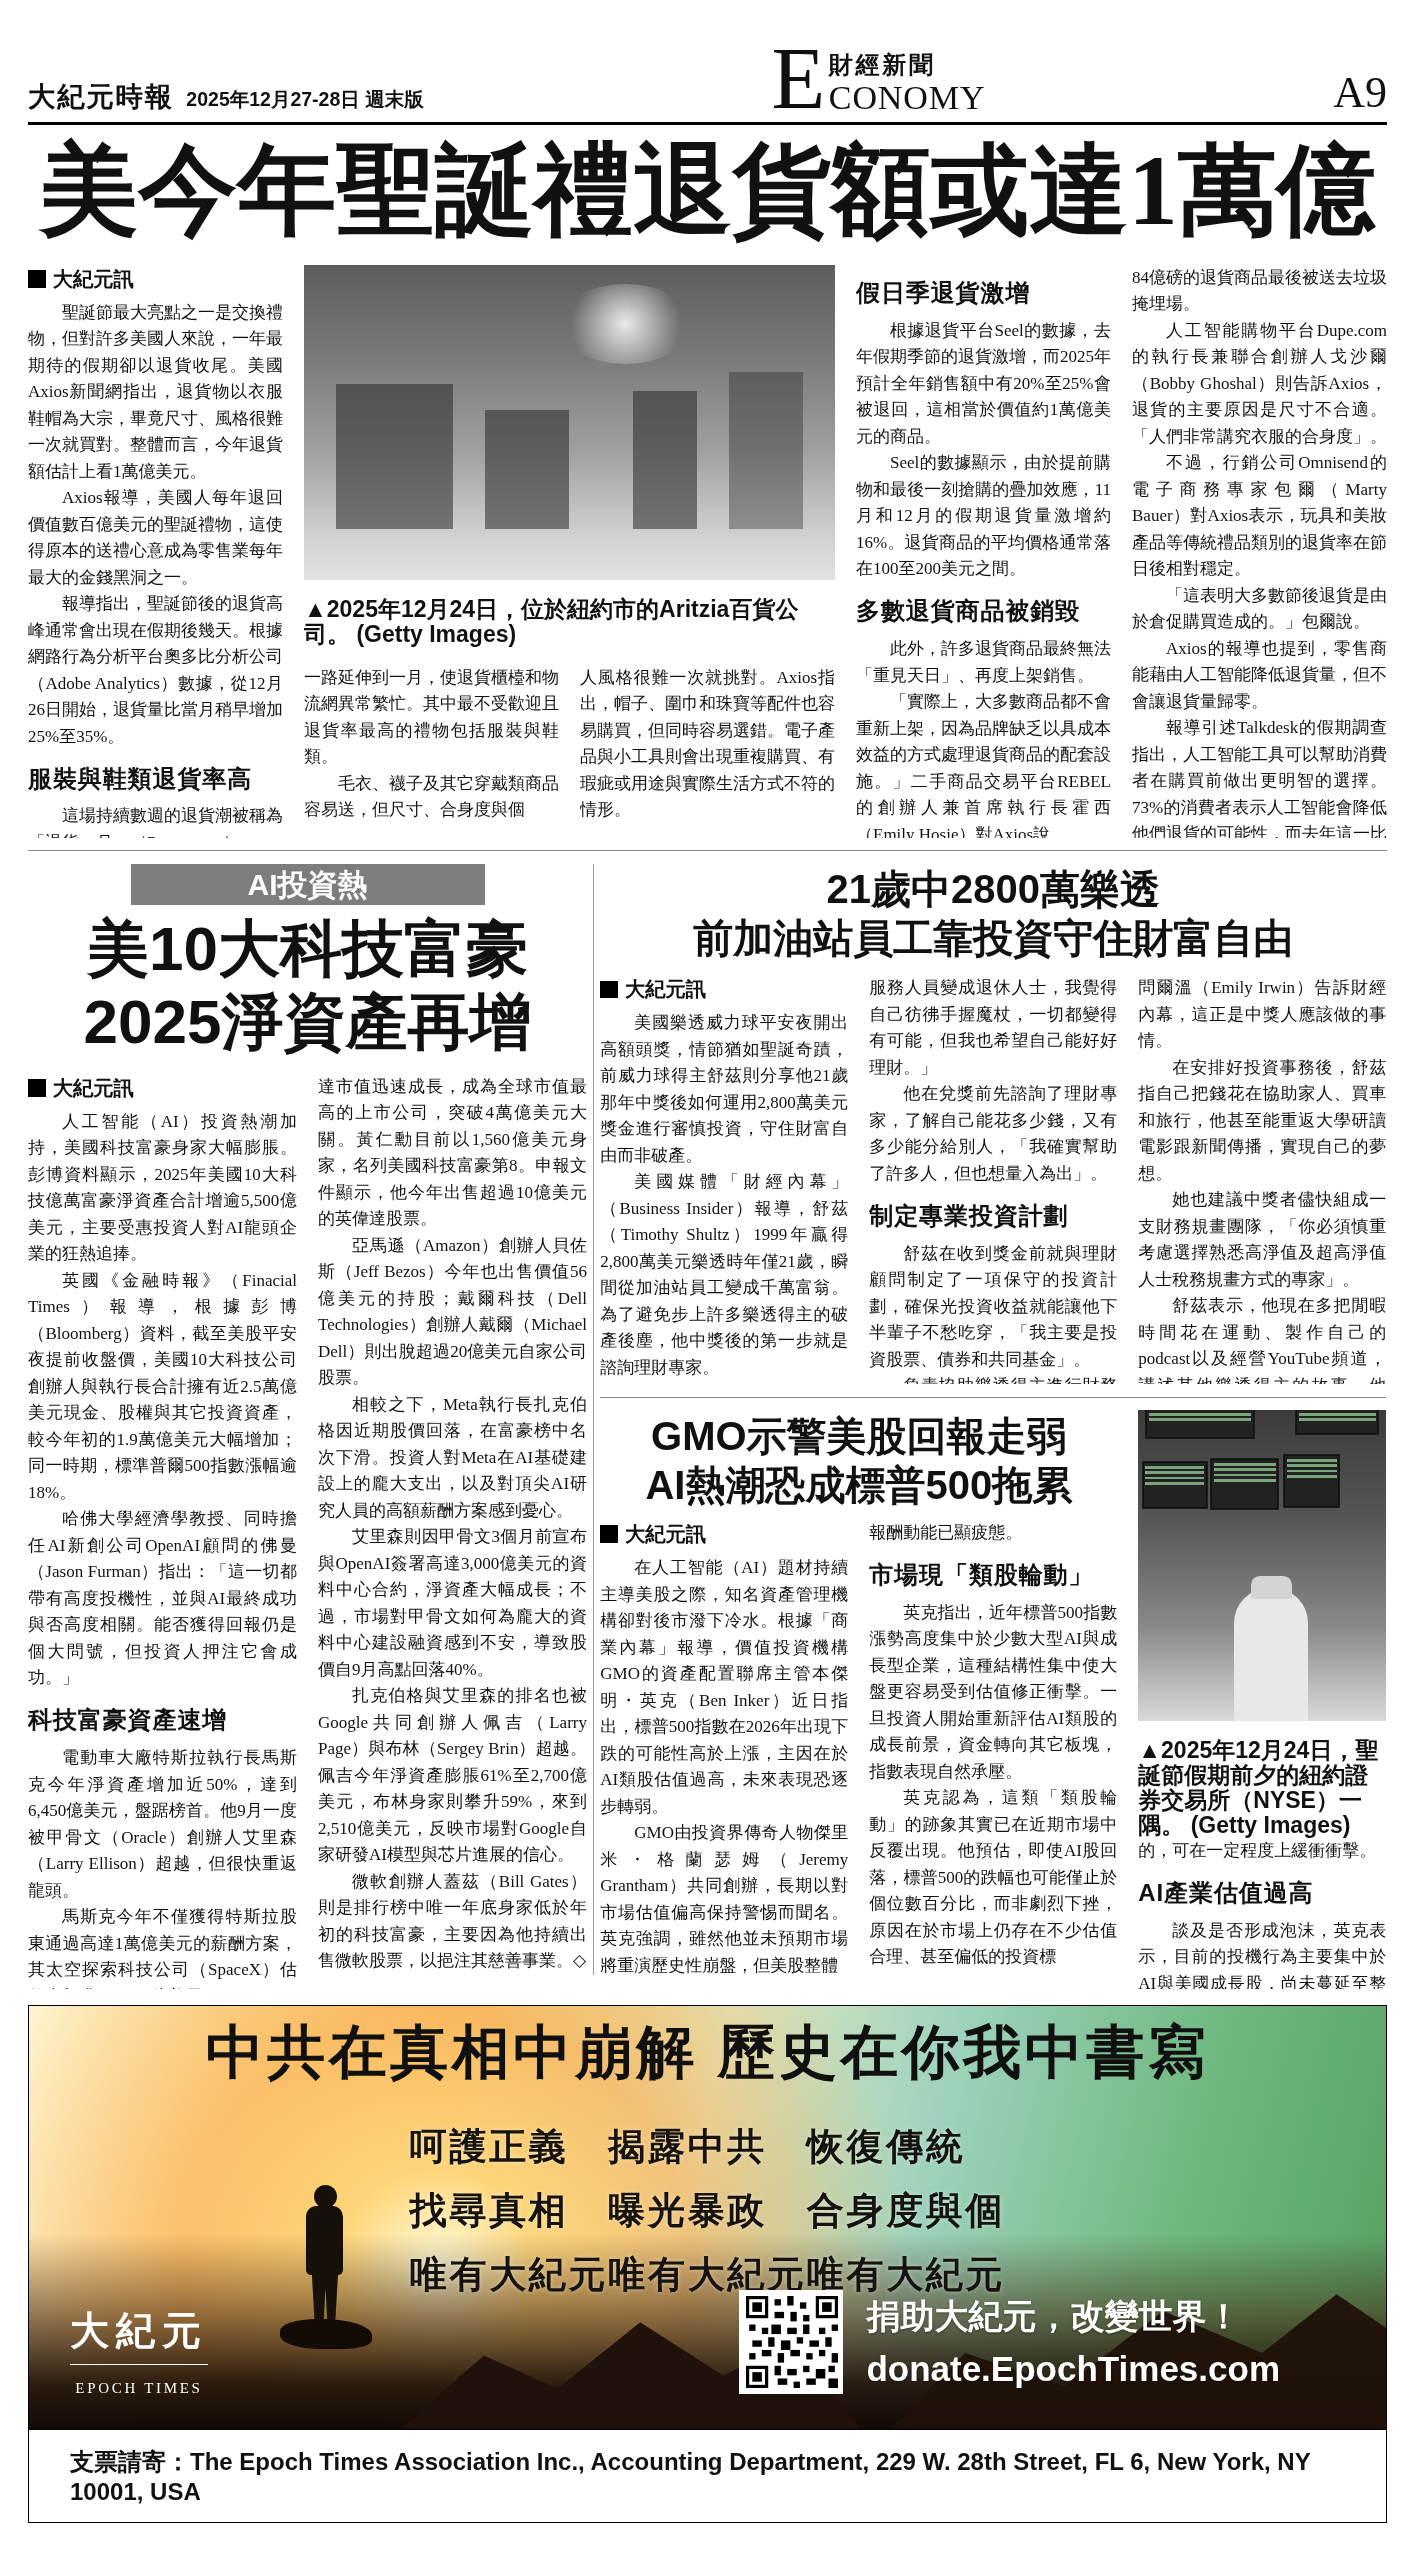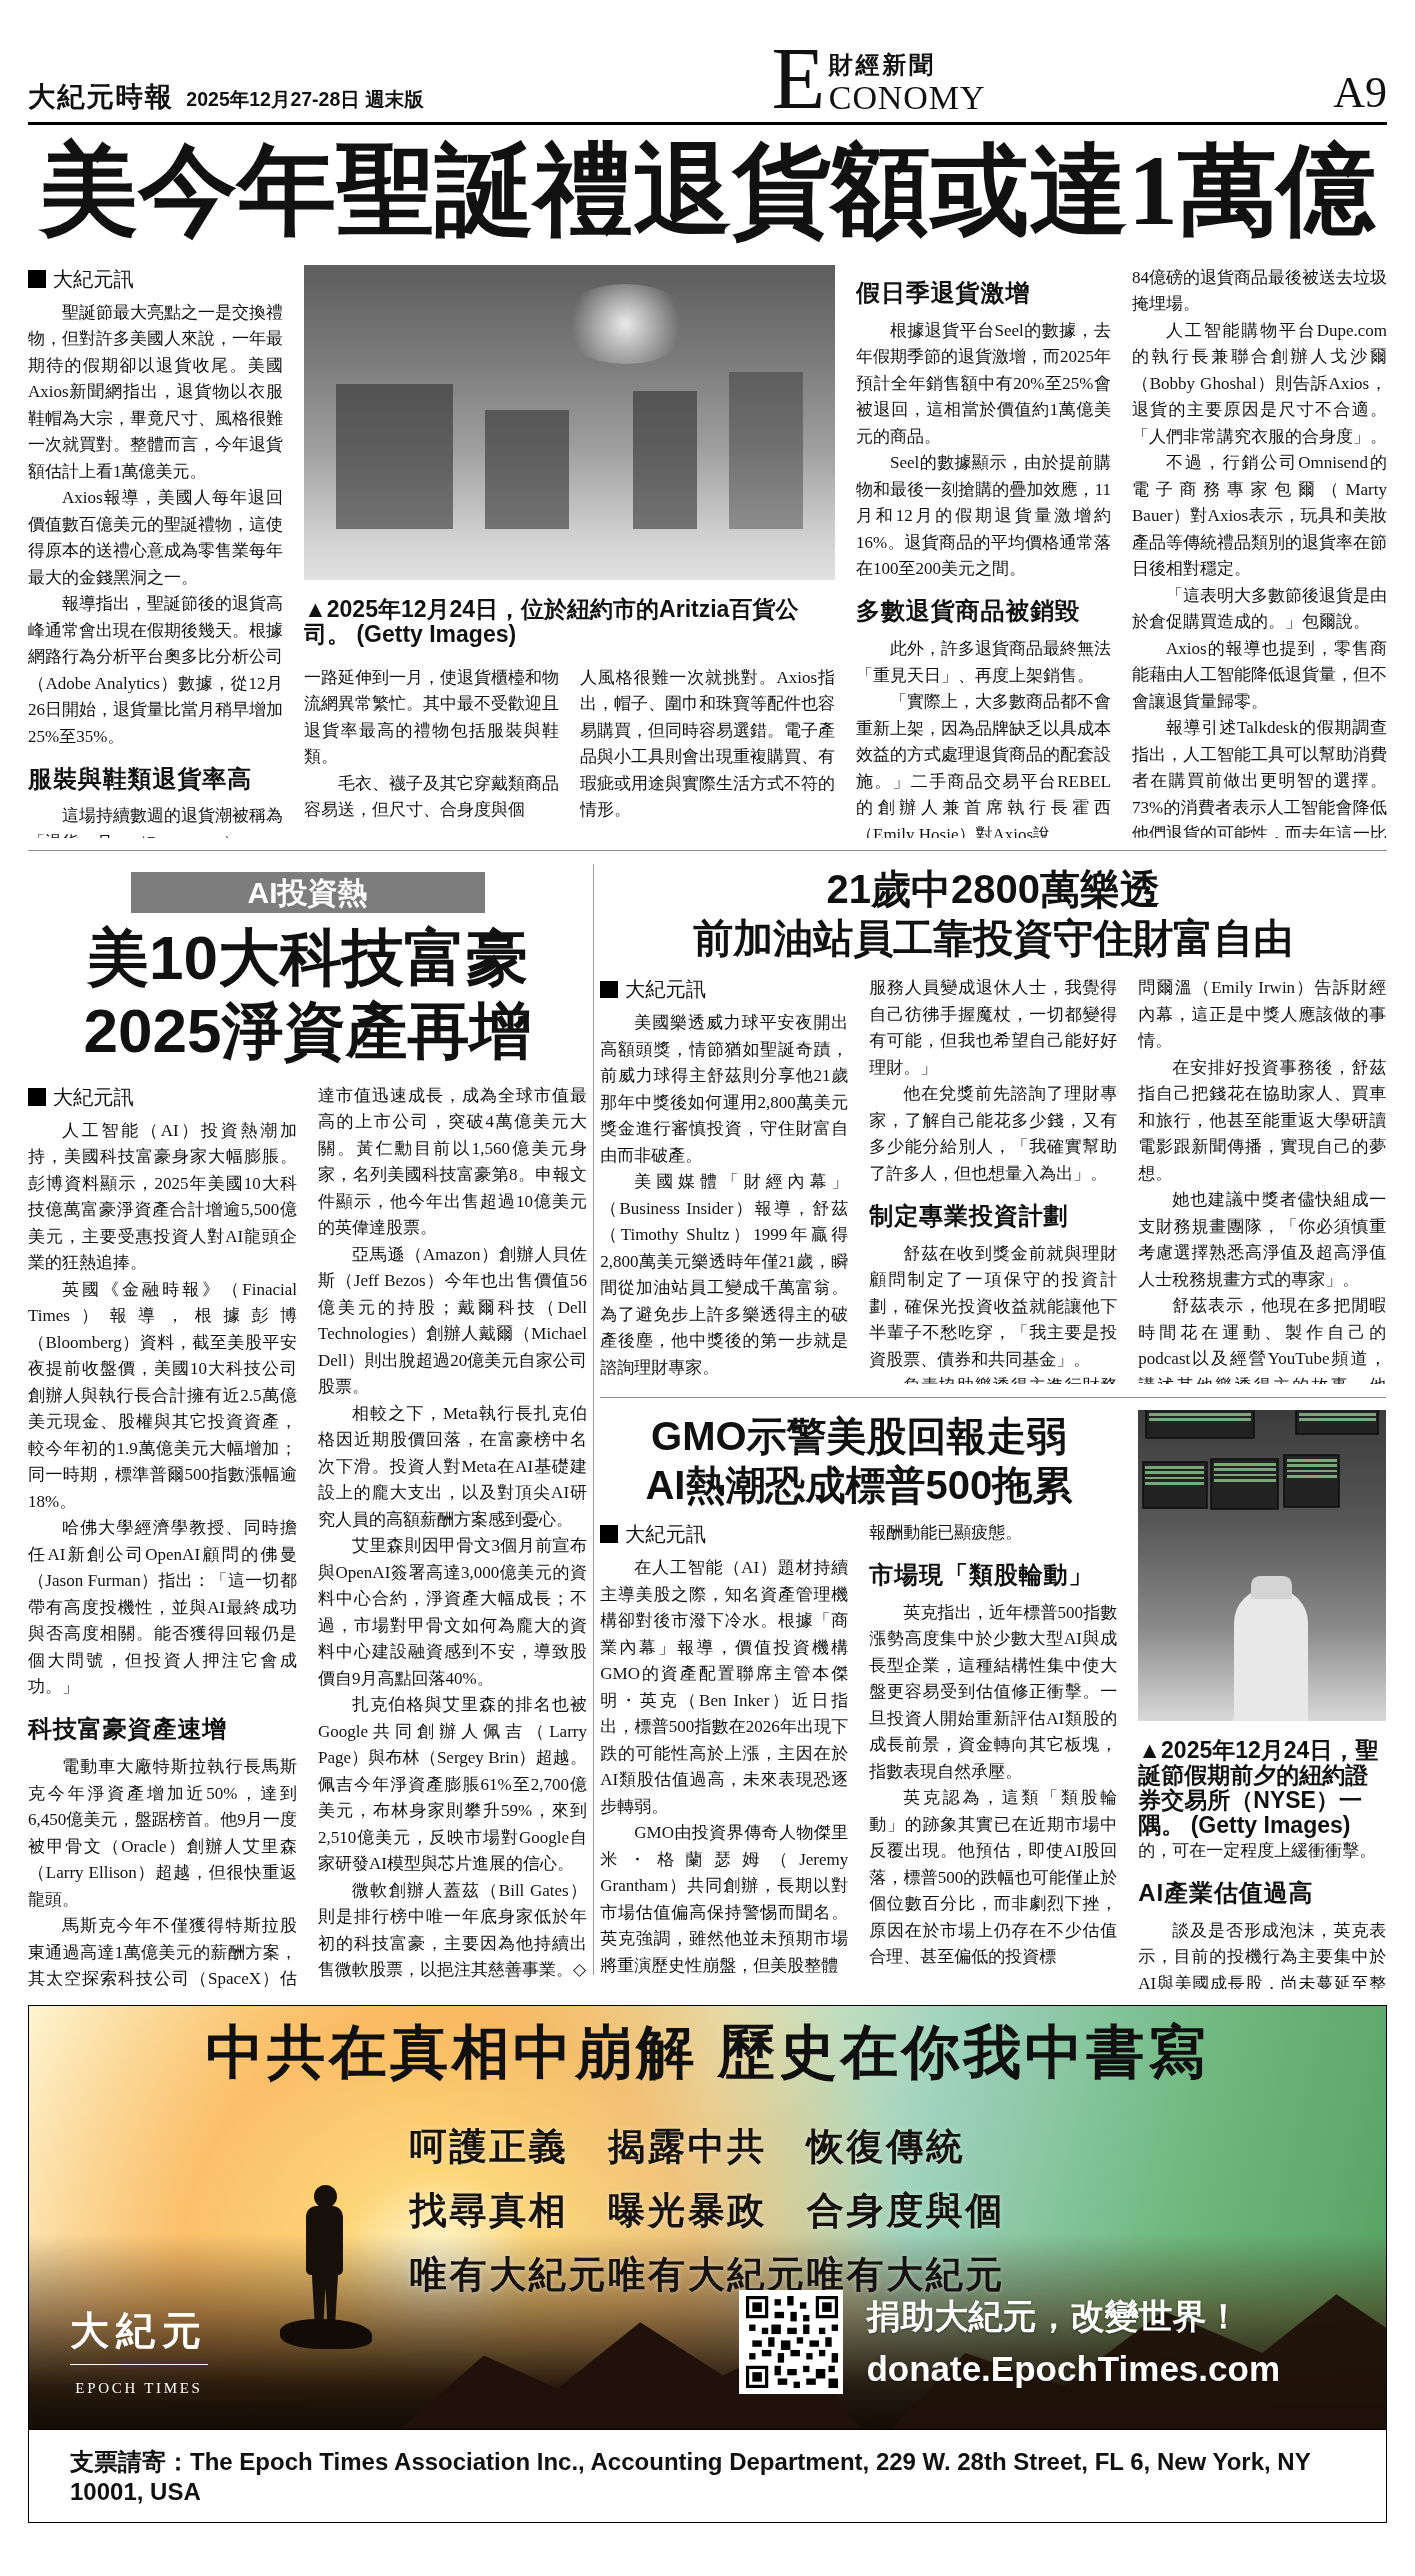--- a/index.html
+++ b/index.html
@@ -26,40 +26,40 @@
   .lead-grid{display:grid;grid-template-columns:repeat(5,255px);column-gap:21px;
              grid-template-areas:"c1 ph ph c4 c5" "c1 c2 c3 c4 c5";
              grid-template-rows:400px 173px;height:573px;overflow:hidden;}
   .colbox{overflow:hidden;}
   .c1{grid-area:c1;} .c2{grid-area:c2;} .c3{grid-area:c3;} .c4{grid-area:c4;} .c5{grid-area:c5;}
   .photo-area{grid-area:ph;}
   .para{font-size:17px;line-height:26.5px;text-align:justify;margin:0;text-indent:2em;}
   .para.cont{text-indent:0;}
   .subhead{font-family:"Liberation Sans","DejaVu Sans",sans-serif;font-weight:900;
            font-size:24px;margin:12.4px 0 8.8px 0;letter-spacing:0.9px;}
-  .byline{font-family:"Liberation Sans","DejaVu Sans",sans-serif;font-weight:400;
+  .byline{font-family:"Liberation Sans","DejaVu Sans",sans-serif;font-weight:700;
           font-size:20.3px;margin:0 0 7px 0;display:flex;align-items:center;gap:7px;}
   .byline-sq{display:inline-block;width:17.7px;height:17.7px;background:#000;}
 
   .news-photo{width:100%;height:315px;position:relative;overflow:hidden;
       background:linear-gradient(180deg,#5d5d5d 0%,#7b7b7b 30%,#9e9e9e 58%,#cfcfcf 85%,#e2e2e2 100%);}
   .news-photo .rack{position:absolute;background:rgba(40,40,40,.55);}
   .news-photo .glow{position:absolute;border-radius:50%;background:radial-gradient(circle,rgba(255,255,255,.85),transparent 70%);}
   .photo-caption{font-family:"Liberation Sans","DejaVu Sans",sans-serif;font-weight:700;
                  font-size:23px;line-height:25px;margin-top:17px;text-align:left;}
 
   .rule{border:none;border-top:0.9px solid #8d8d8d;margin:12.4px 0;}
 
   
   .lower{display:grid;grid-template-columns:559px 786px;column-gap:13.3px;height:1125px;
          overflow:hidden;position:relative;margin-top:3.5px;}
   .vdiv{position:absolute;left:565px;top:0;bottom:14px;width:0.9px;background:#9a9a9a;}
 
   
-  .kicker{width:354px;margin:8px auto;background:#7d7d7d;color:#fff;text-align:center;
+  .kicker{width:354px;margin:0 auto;background:#7d7d7d;color:#fff;text-align:center;
           font-family:"Liberation Sans","DejaVu Sans",sans-serif;font-weight:900;
           font-size:30px;line-height:41px;height:41px;}
   .ai-headline{font-family:"Liberation Sans","DejaVu Sans",sans-serif;font-weight:900;
                font-size:62px;line-height:1.18;text-align:center;margin:7px 0 16px 0;}
   .twocol{display:grid;grid-template-columns:269px 269px;column-gap:21px;height:939px;overflow:hidden;}
 
   
   .story-headline{font-family:"Liberation Sans","DejaVu Sans",sans-serif;font-weight:900;
                   font-size:40px;line-height:1.22;text-align:center;margin:1.8px 0 12.4px 0;}
   .threecol{display:grid;grid-template-columns:248px 248px 248px;column-gap:21px;height:409px;overflow:hidden;}

